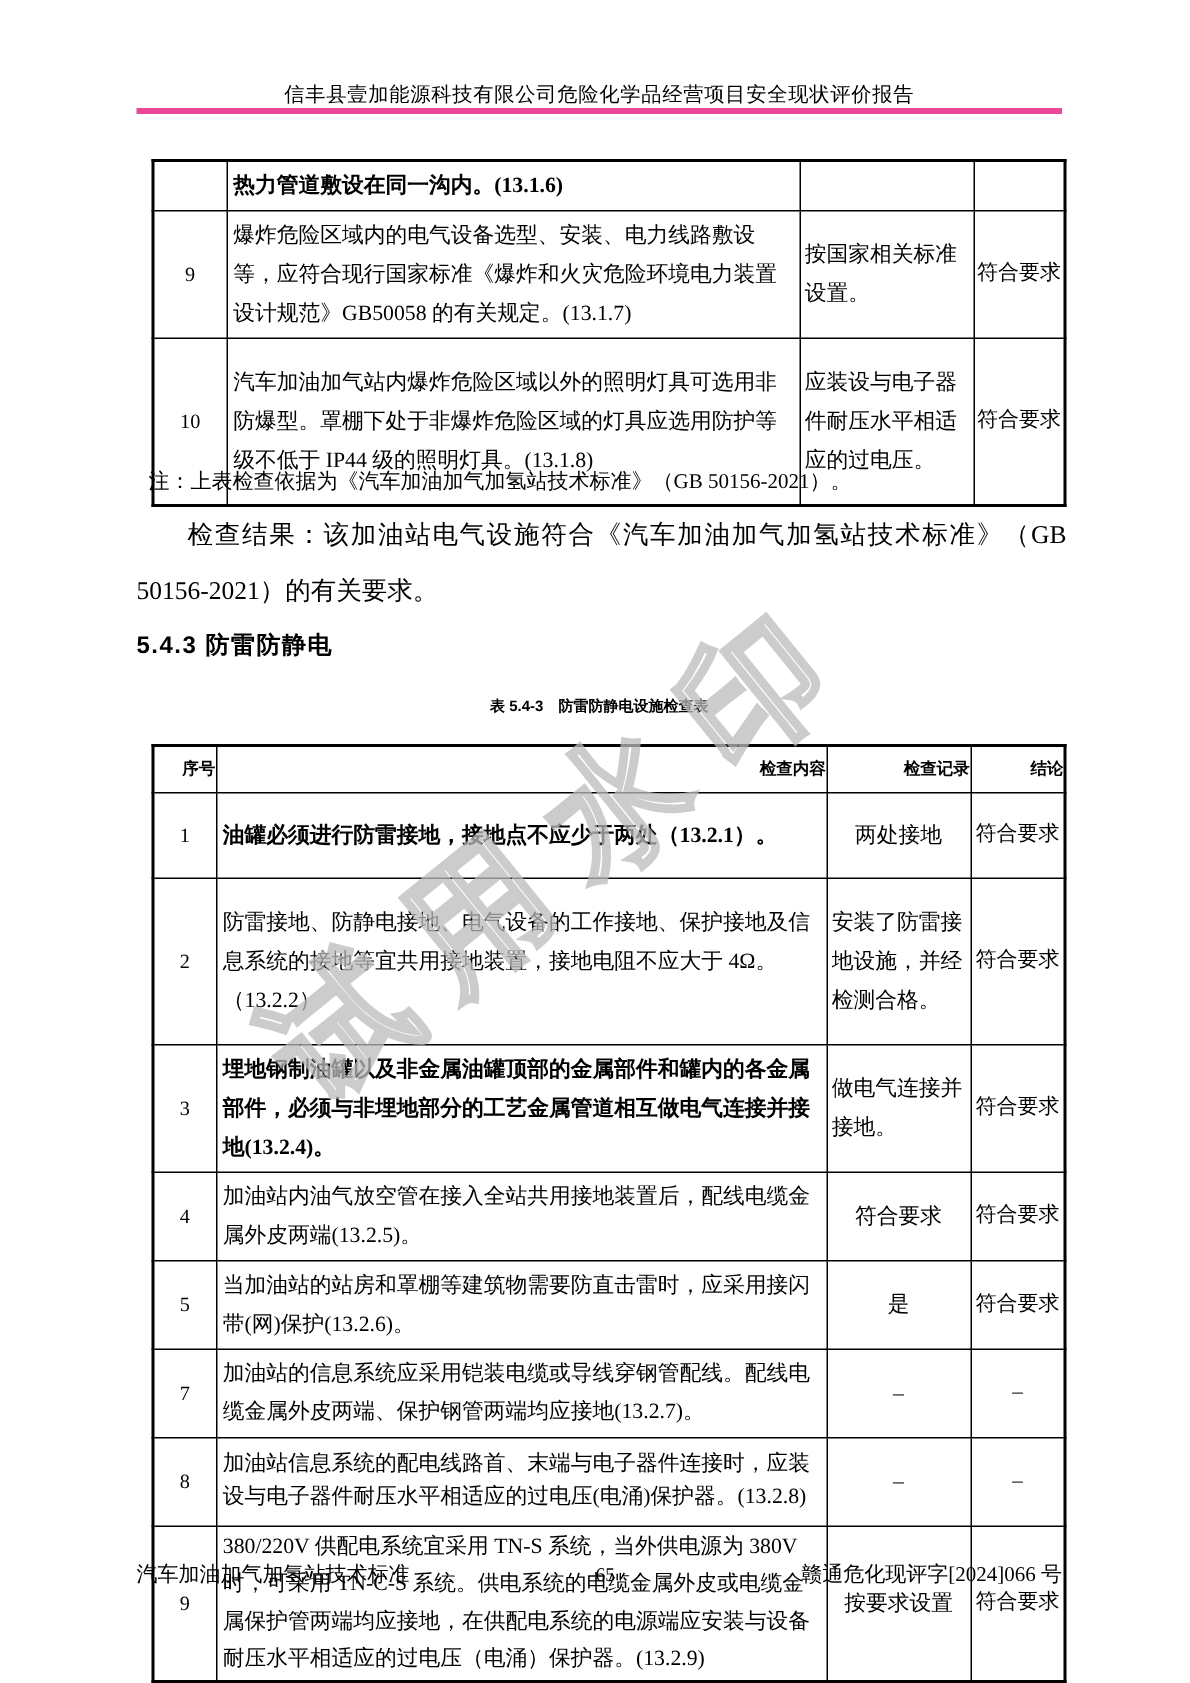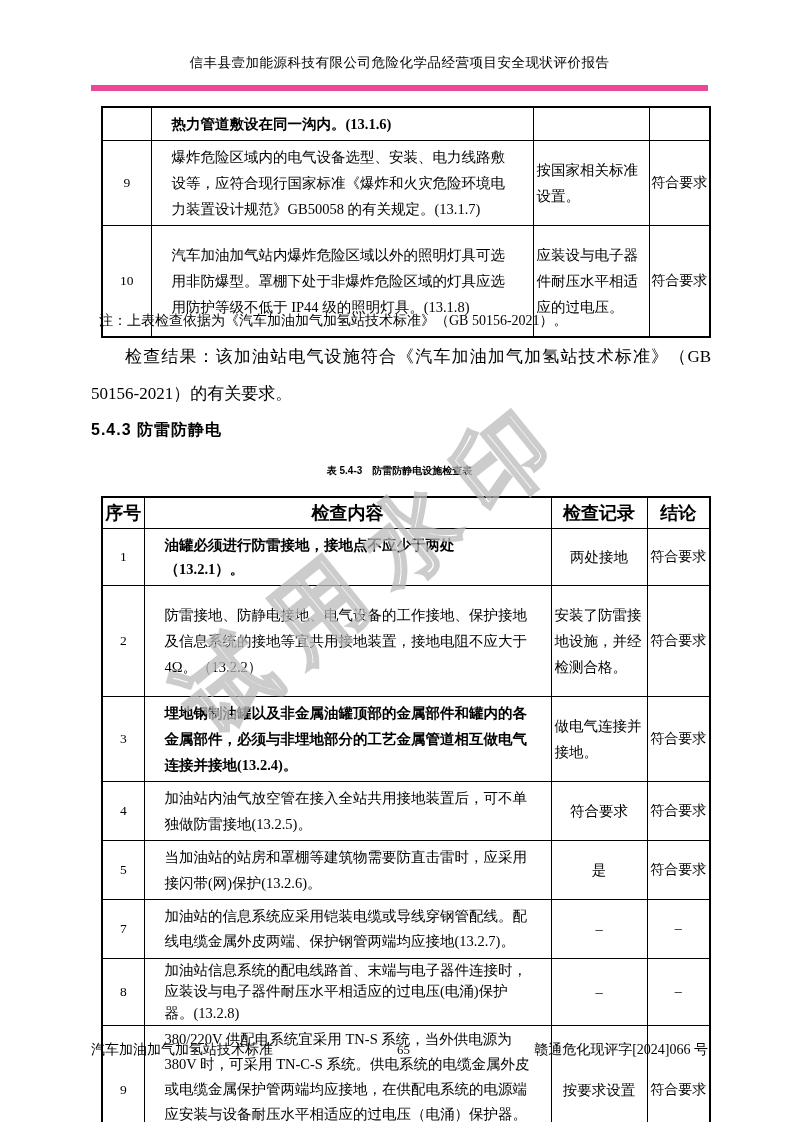--- a/index.html
+++ b/index.html
@@ -3,37 +3,37 @@
 <meta charset="utf-8">
 <style>
   * { margin:0; padding:0; box-sizing:border-box; }
   html,body { background:#ffffff; }
   body { width:793px; height:1122px; font-family:"Liberation Serif","DejaVu Serif",serif; color:#000; }
   .page { position:relative; width:793px; height:1122px; background:#fff; overflow:hidden; }
 
   .doc-header {
     position:absolute; top:54px; left:91px; width:617px;
     text-align:center; font-size:13.5px; letter-spacing:0.5px;
-    padding-bottom:13px; border-bottom:6px solid #ec4899;
+    padding-bottom:0; border-bottom:4px solid #ec4899;
   }
 
   table { border-collapse:collapse; table-layout:fixed; width:608px; }
   .tbl { position:absolute; left:101px; }
   .tbl1 { top:106px; }
   .tbl2 { top:496px; }
   td, th { border:1px solid #000; vertical-align:middle; font-size:14.5px; line-height:26px; overflow:hidden; }
   table { border:2px solid #000; }
   td.num   { text-align:center; padding:0 1px; font-size:13.5px; }
-  td.content { text-align:left; padding:1px 20px; }
+  td.content { text-align:left; padding:1px 4px; }
   td.record  { padding:16px 3px;font-family:Liberation Serif, serif; }
   td.concl   { text-align:center; padding:0; font-size:14px; }
   .c-center { text-align:center;margin-top:10px; }
   .c-left   { text-align:left; }
   tr.bold td.content { font-weight:bold; }
-  th { font-family:"Liberation Sans","DejaVu Sans",sans-serif; font-weight:bold; font-size:18px; text-align:center; padding:0; }
+  th { font-family:"Liberation Sans","DejaVu Sans",sans-serif; font-weight:bold; font-size:11px; text-align:right; padding:0; }
   tr.h26 { height:26px; } tr.h26 td { line-height:22px; }
   tr.h80 { height:80px; }
   tr.h92 { height:92px; }
   tr.h31 { height:31px; }
   tr.h29 { height:29px; } tr.h29 td { line-height:24px; }
   tr.h76 { height:76px; }
   tr.h83 { height:83px; }
   tr.h55 { height:55px; }
   tr.h52 { height:52px; }
   tr.h50 { height:50px; } tr.h50 td.content { line-height:25px; }
@@ -147,21 +147,21 @@
       <td class="concl">符合要求</td>
     </tr>
     <tr class="h83 bold">
       <td class="num">3</td>
       <td class="content">埋地钢制油罐以及非金属油罐顶部的金属部件和罐内的各金属部件，必须与非埋地部分的工艺金属管道相互做电气连接并接地(13.2.4)。</td>
       <td class="record c-left">做电气连接并接地。</td>
       <td class="concl">符合要求</td>
     </tr>
     <tr class="h55">
       <td class="num">4</td>
-      <td class="content">加油站内油气放空管在接入全站共用接地装置后，可不单独做防雷接地(13.2.5)。</td>
+      <td class="content">加油站内油气放空管在接入全站共用接地装置后，配线电缆金属外皮两端(13.2.5)。</td>
       <td class="record c-center">符合要求</td>
       <td class="concl">符合要求</td>
     </tr>
     <tr class="h52">
       <td class="num">5</td>
       <td class="content">当加油站的站房和罩棚等建筑物需要防直击雷时，应采用接闪带(网)保护(13.2.6)。</td>
       <td class="record c-center">是</td>
       <td class="concl">符合要求</td>
     </tr>
     <tr class="h50">

